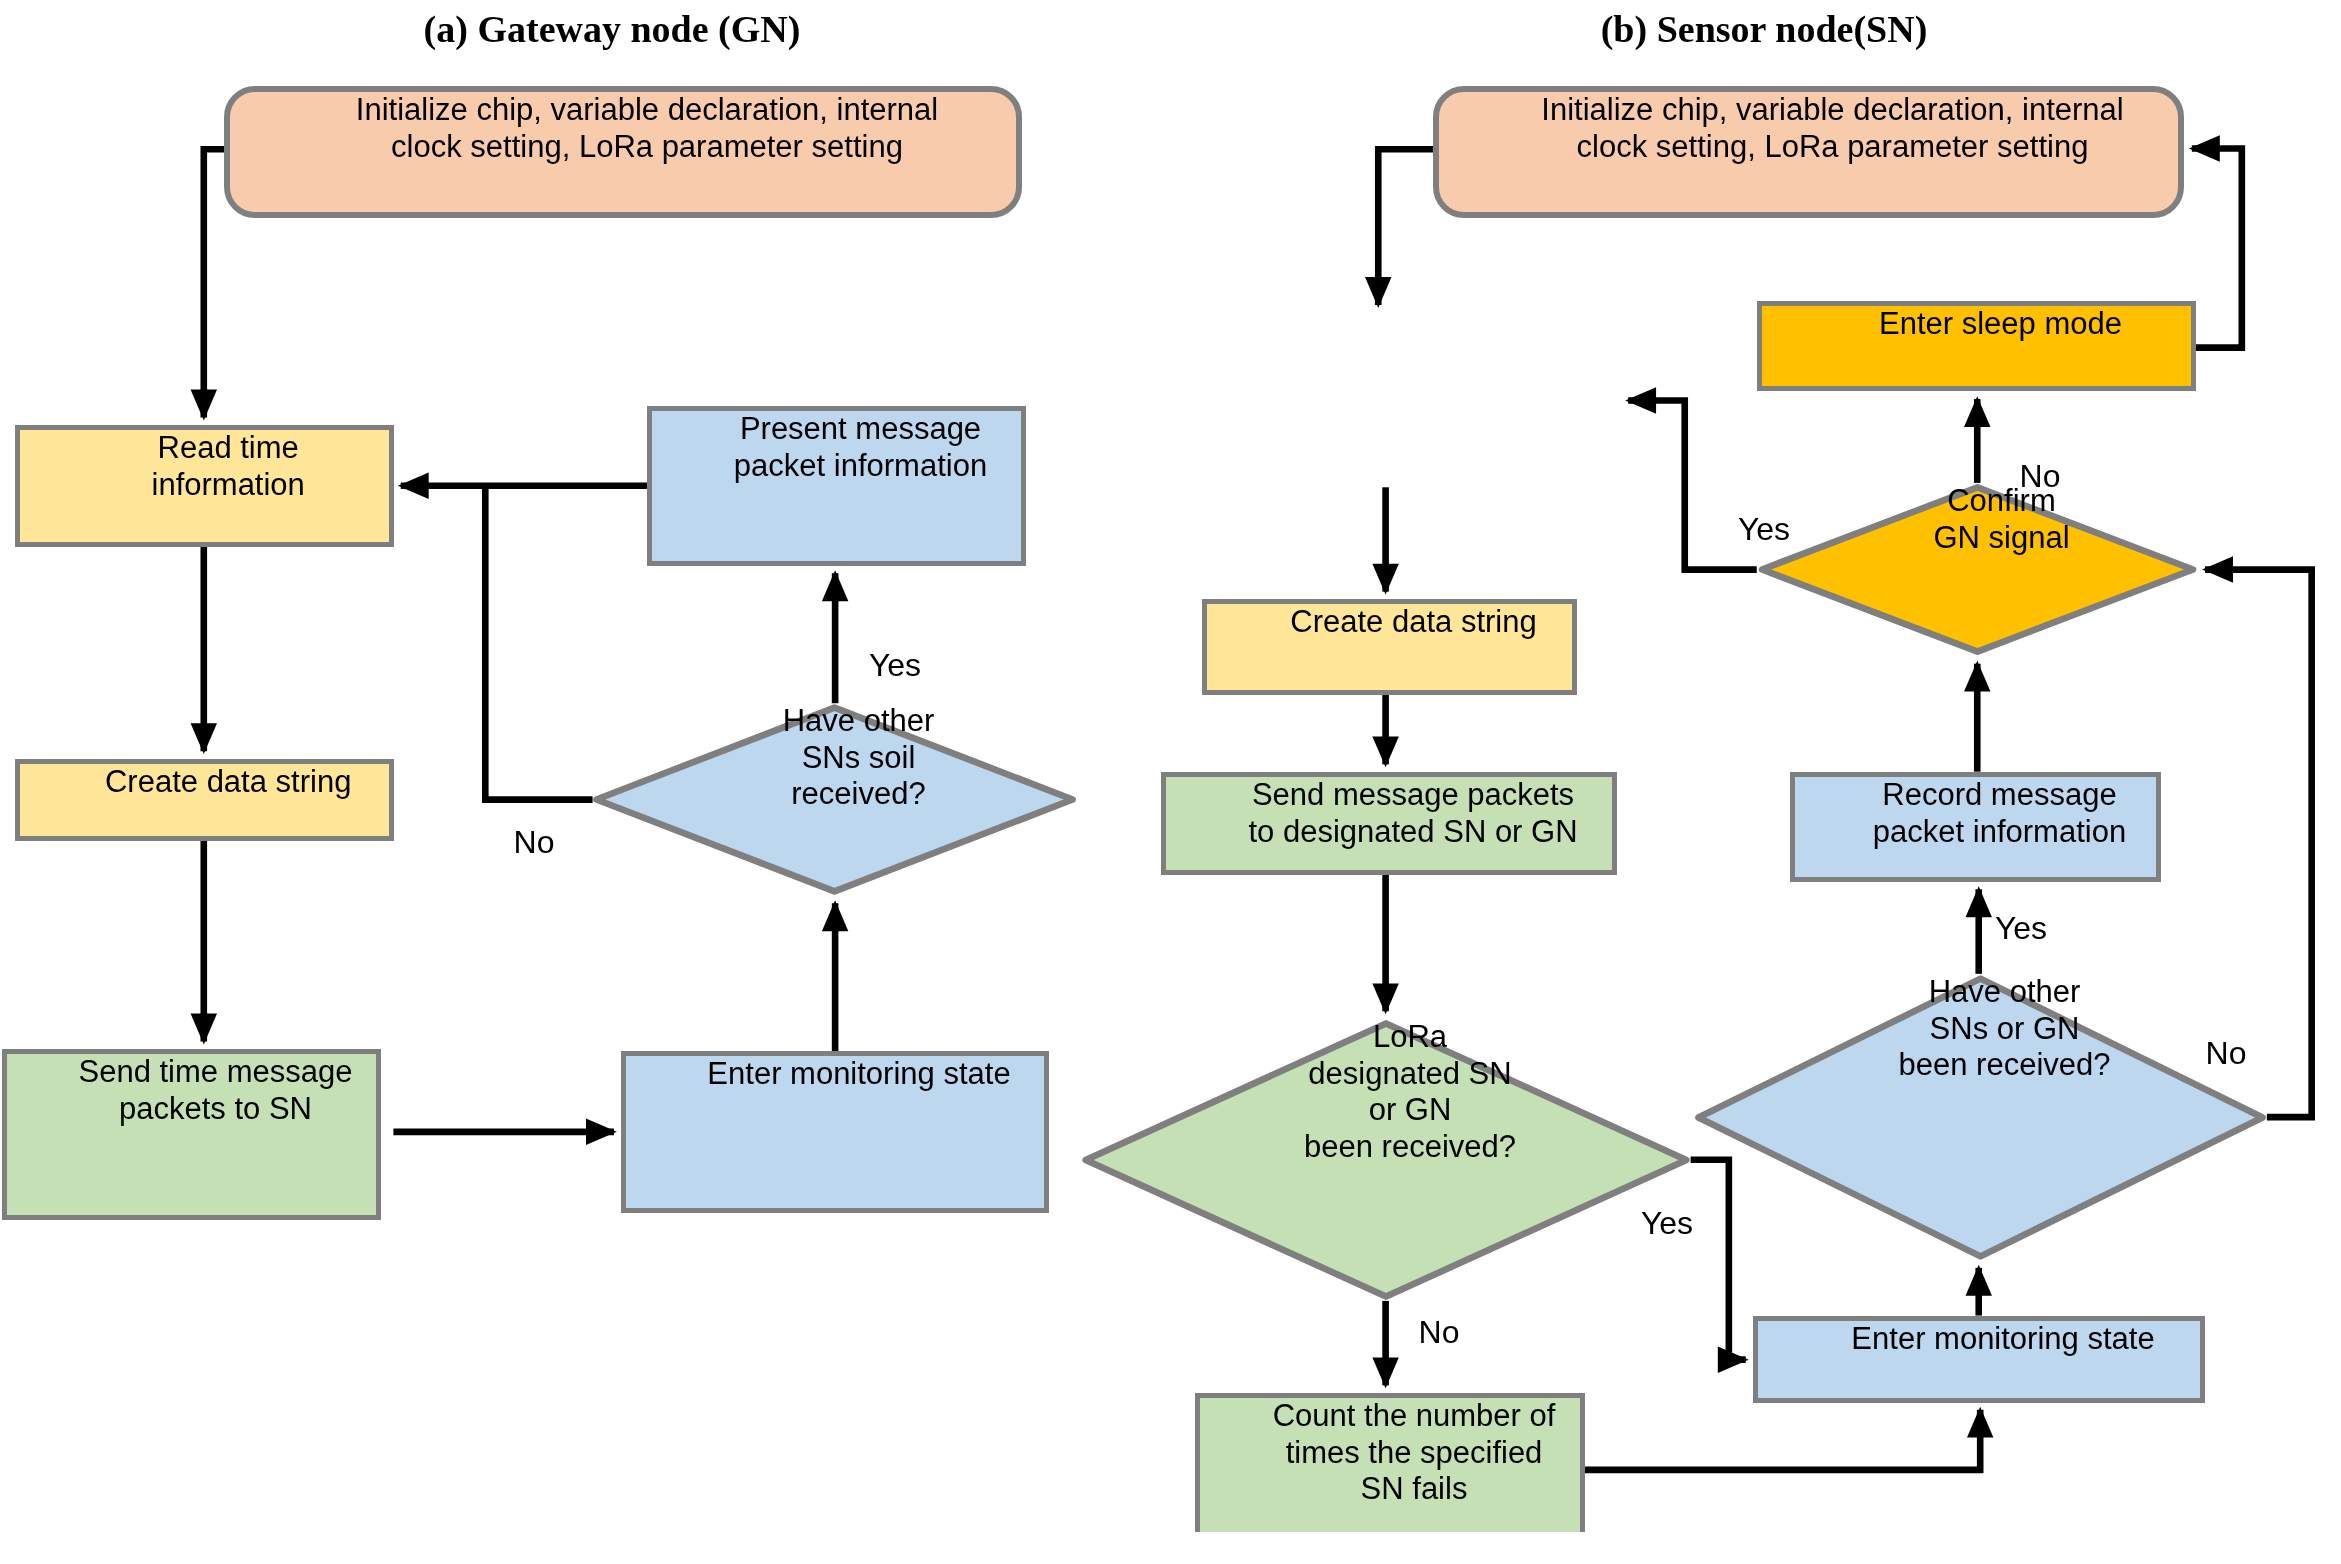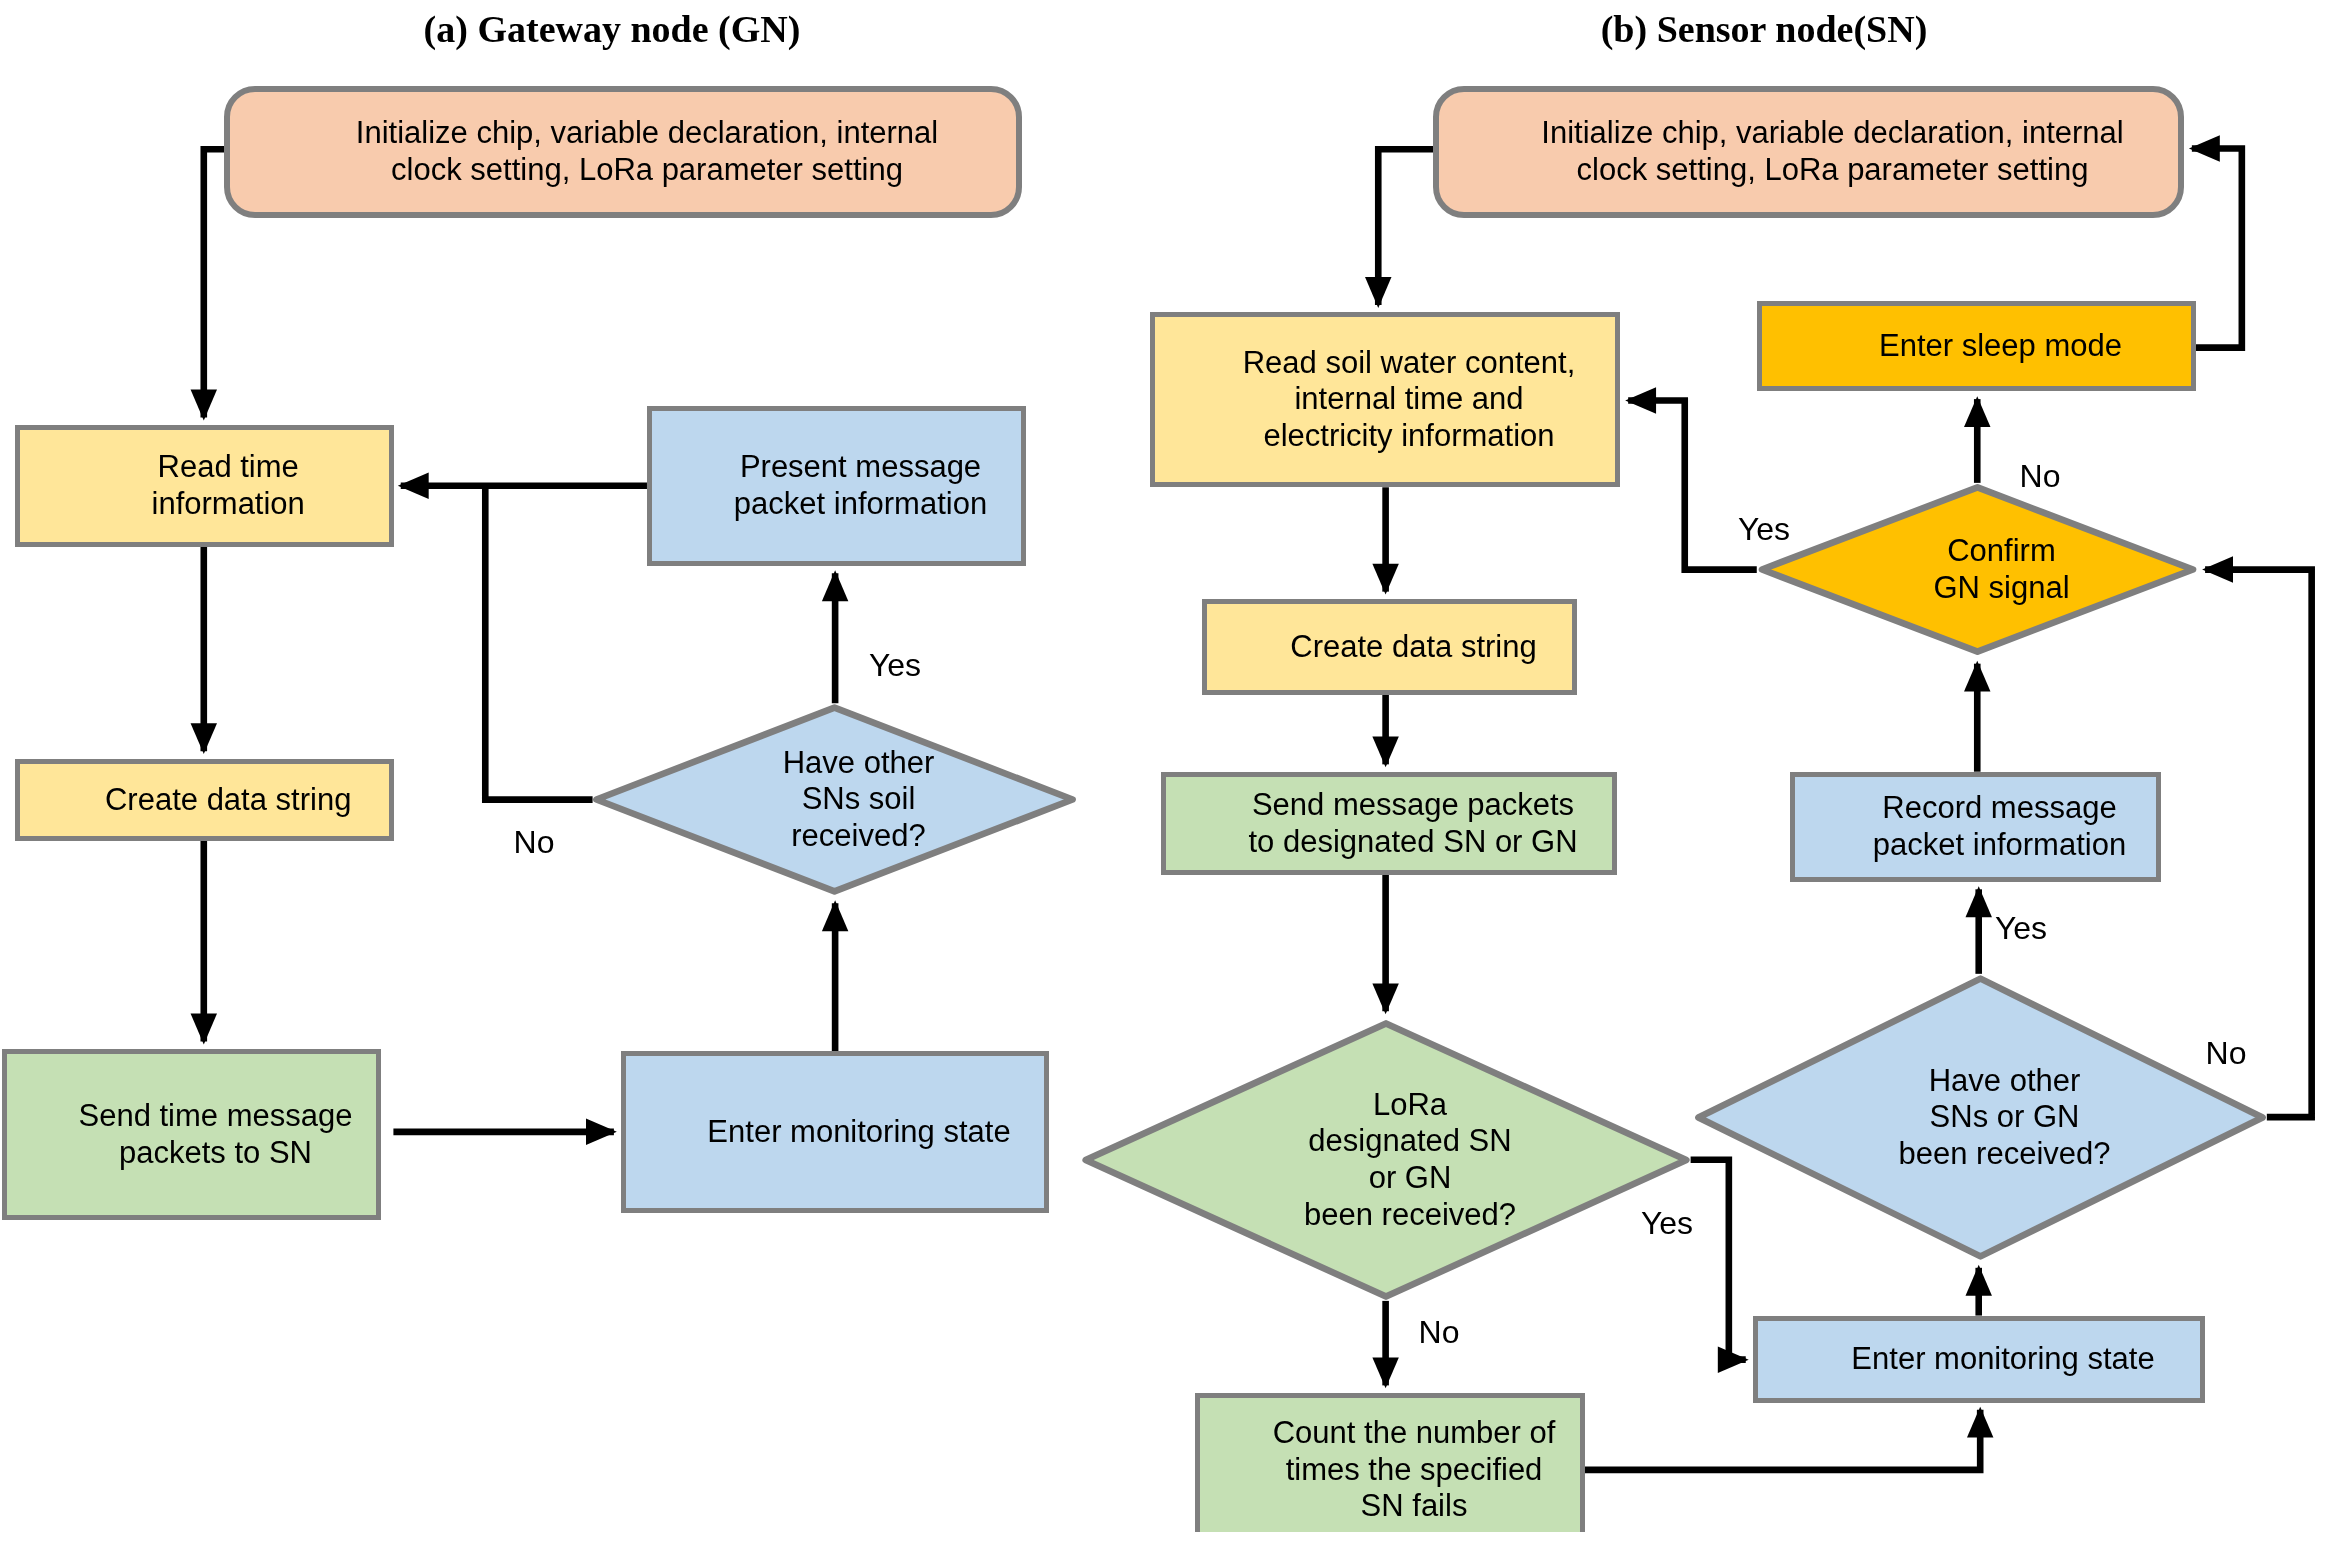--- a/index.html
+++ b/index.html
@@ -17,21 +17,21 @@
     font-size:38px;
     color:#000;
     text-align:center;
     white-space:nowrap;
     transform:translateX(-50%);
   }
   .node{
     position:absolute;
     box-sizing:border-box;
     display:flex;
-    align-items:center;
+    align-items:flex-start;
     justify-content:center;
     text-align:center;
     color:#000;
     padding-left:48px;
   }
   .rect{
     border:5.9px solid var(--c-border);
   }
   .rounded{
     border:6.6px solid var(--c-border);
@@ -153,27 +153,20 @@
 
   <div class="edge-label" style="left:895px;top:665px;">Yes</div>
   <div class="edge-label" style="left:534px;top:842px;">No</div>
 
   <div class="node rounded fill-peach" style="left:1433px;top:86px;width:751px;height:132px;">
     <div class="label">
         <div>Initialize chip, variable declaration, internal</div>
         <div>clock setting, LoRa parameter setting</div>
       </div>
   </div>
-  <div class="node rect fill-yellow" style="left:1150px;top:312px;width:470px;height:175px;">
-    <div class="label">
-        <div>Read soil water content,</div>
-        <div>internal time and</div>
-        <div>electricity information</div>
-      </div>
-  </div>
   <div class="node rect fill-amber" style="left:1757px;top:301px;width:439px;height:90px;">
     <div class="label">
         <div>Enter sleep mode</div>
       </div>
   </div>
   <div class="node diamond" style="left:1757px;top:483px;width:441px;height:173px;">
     <svg viewBox="0 0 600 236">
       <polygon class="poly-amber" points="300,6 594,118 300,230 6,118"></polygon>
     </svg>
     <div class="label">

